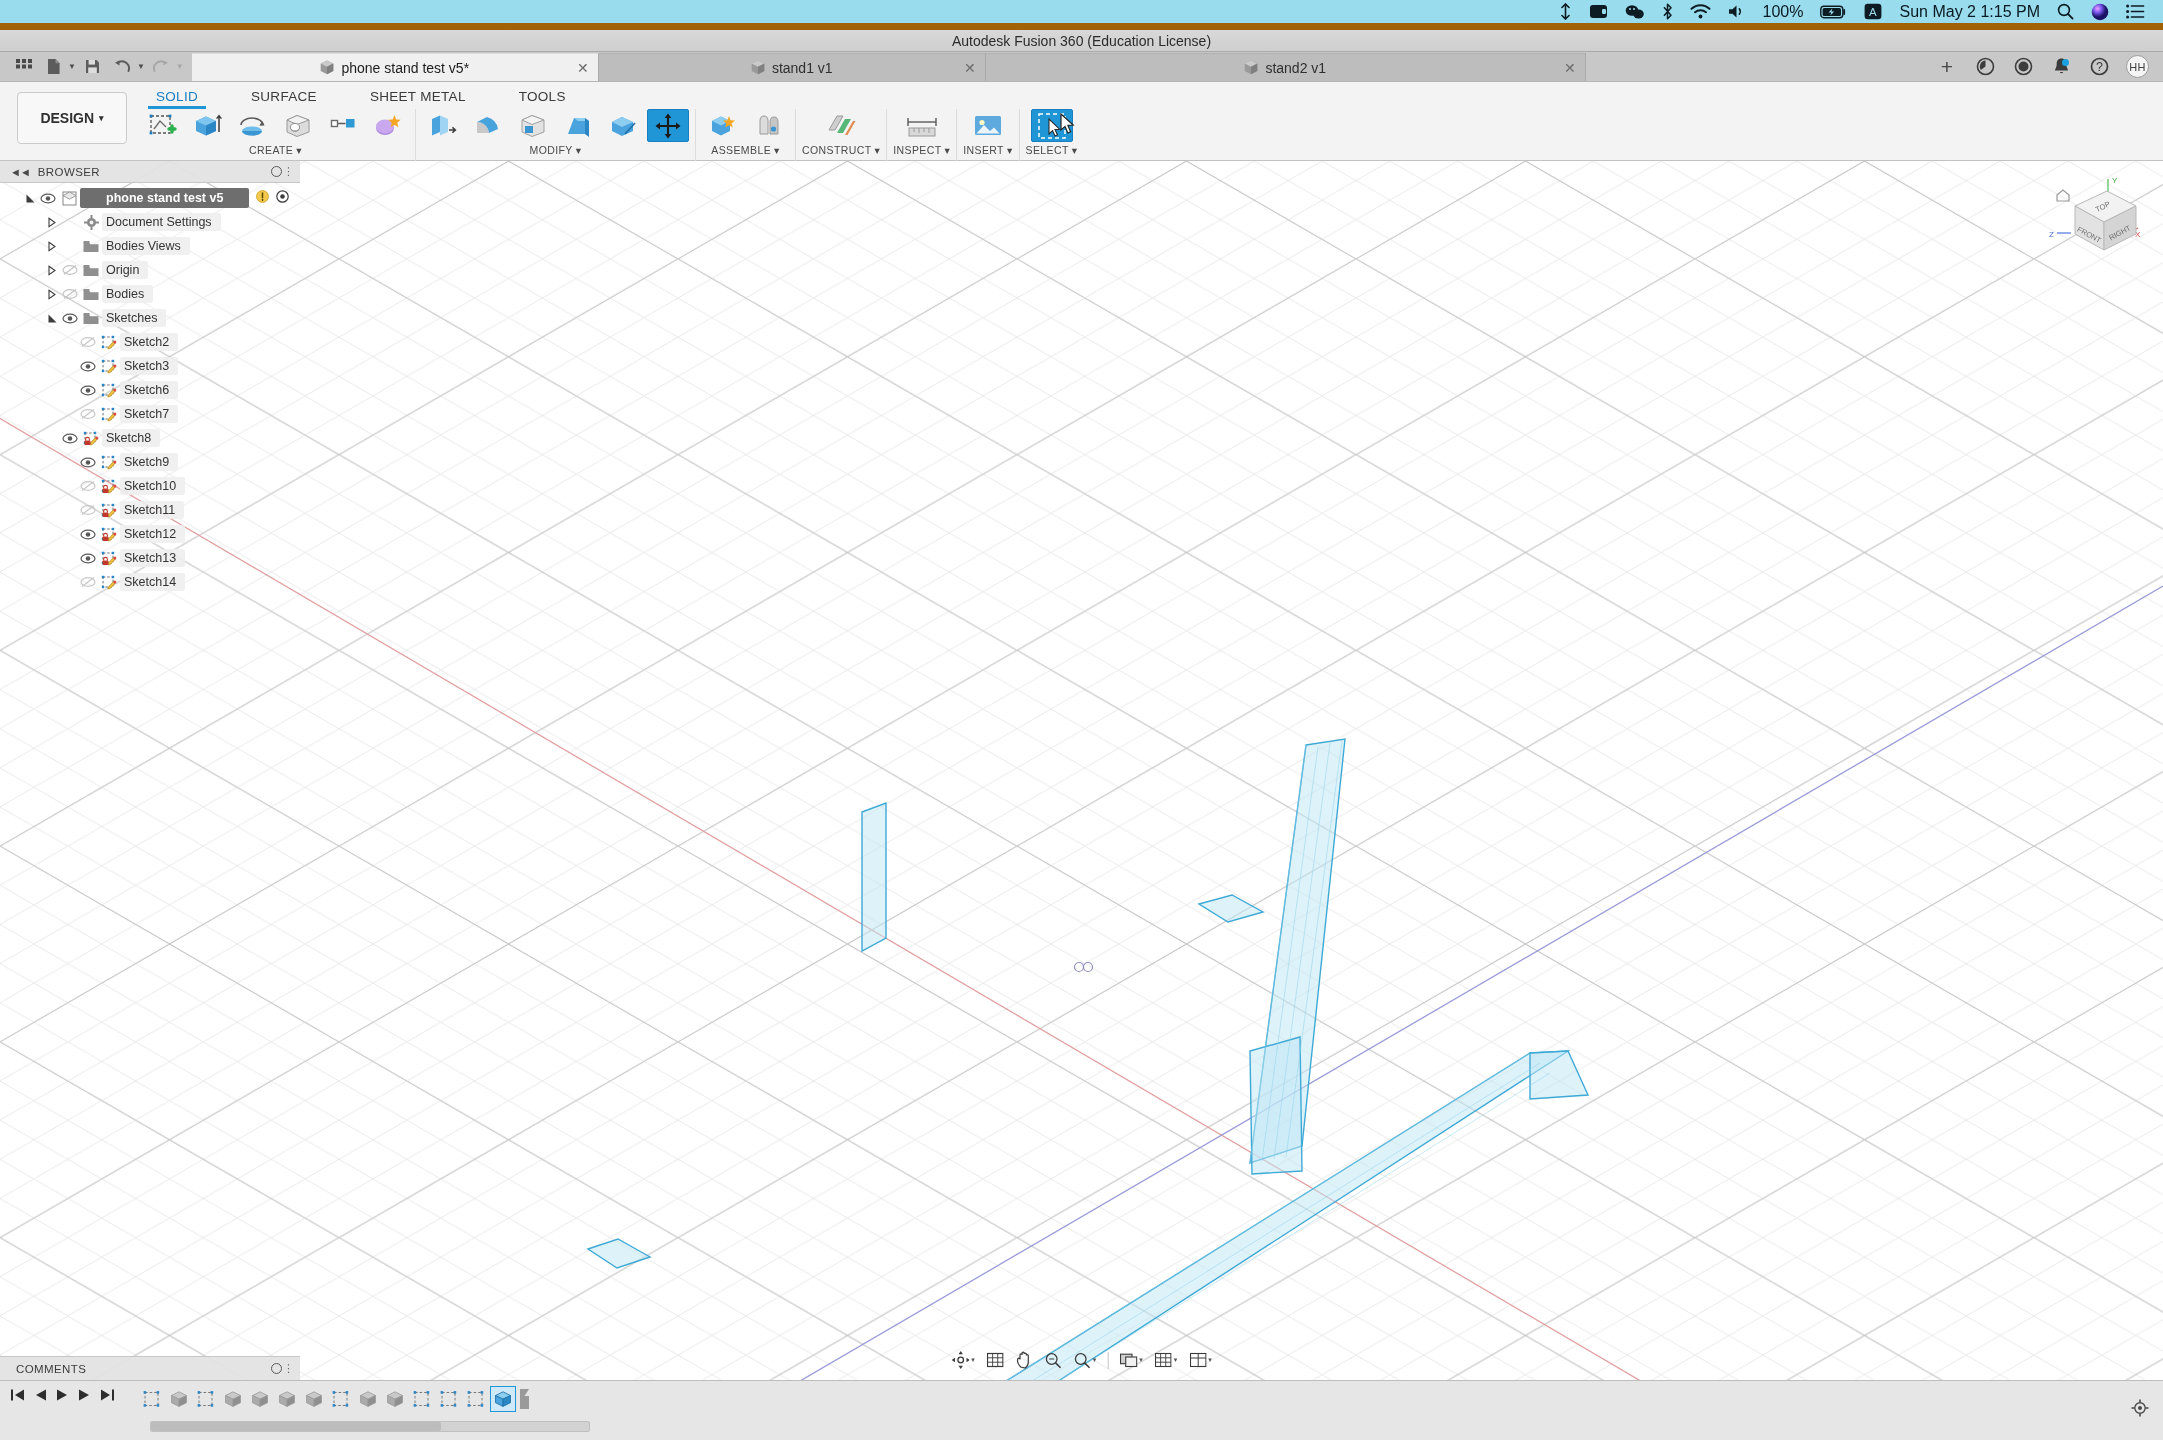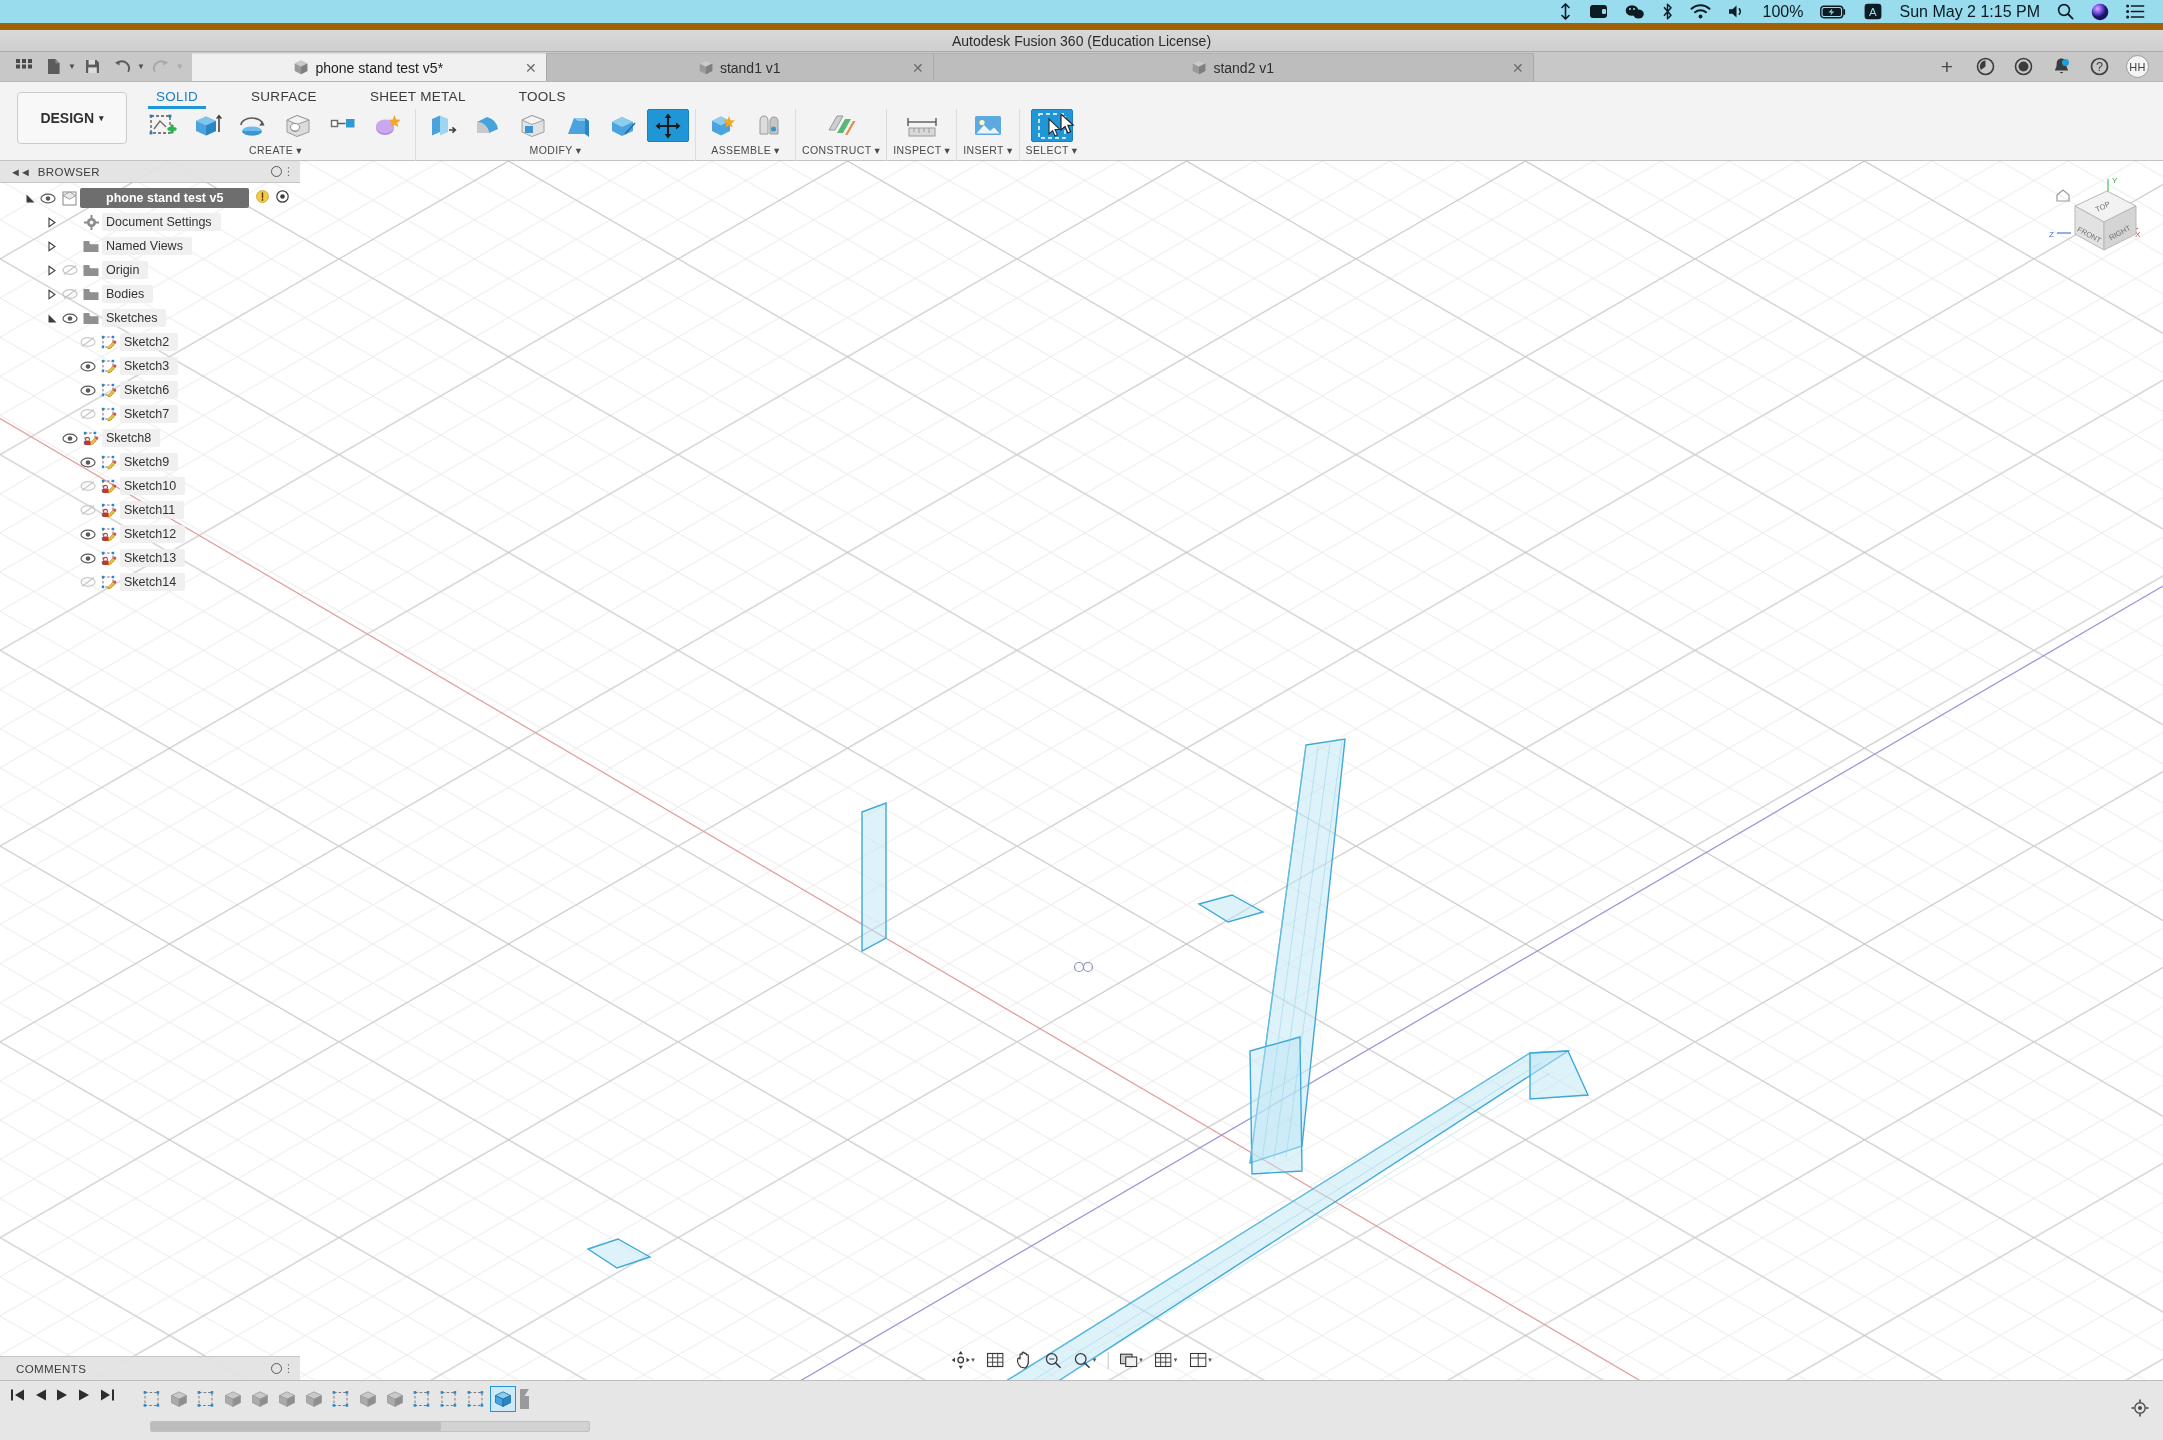--- a/index.html
+++ b/index.html
@@ -284,21 +284,21 @@
     <span class="caret">▼</span>
     <div class="qbtn">
       <svg width="18" height="15" viewBox="0 0 18 15">
           <path d="M12.6 3.4 A7 7 0 0 0 2.5 12" stroke="#a8a8a8" stroke-width="2" fill="none" stroke-linecap="round"></path>
           <path d="M16 3.8 L11.8 1.6 L11.4 6.4 Z" fill="#a8a8a8"></path>
         </svg>
     </div>
     <span class="caret" style="color:#a8a8a8">▼</span>
   </div>
 
-  <div class="doctab active" style="width:355px">
+  <div class="doctab active" style="width:407px">
     <svg class="tab-cube" viewBox="0 0 14 15">
         <path d="M7 0.6 L13.3 3.6 L13.3 11 L7 14.3 L0.7 11 L0.7 3.6 Z" fill="#9a9a9a"></path>
         <path d="M7 0.6 L13.3 3.6 L7 6.8 L0.7 3.6 Z" fill="#cacaca"></path>
         <path d="M7 6.8 L13.3 3.6 L13.3 11 L7 14.3 Z" fill="#808080"></path>
       </svg>
     <span>phone stand test v5*</span>
     <span class="x">✕</span>
   </div>
 
   <div class="doctab" style="width:387px">
@@ -703,21 +703,21 @@
               <path d="M2 1.2 L8 5.5 L2 9.8 Z" fill="none" stroke="#3d3d3d" stroke-width="1.1"></path>
             </svg>
         </span>
         <span class="eye"></span>
         <span class="nodeicon">
           <svg width="16" height="13" viewBox="0 0 16 13">
               <path d="M0.5 2.5 L6 2.5 L7.4 4.2 L15.5 4.2 L15.5 12 L0.5 12 Z" fill="#8f8f8f"></path>
               <rect x="0.5" y="1" width="6" height="2" fill="#8f8f8f"></rect>
             </svg>
         </span>
-        <span class="nlabel">Named Views</span>
+        <span class="nlabel">Bodies Views</span>
       </div>
 
       <div class="trow" style="padding-left:44px">
         <span class="arrow">
           <svg width="10" height="11" viewBox="0 0 10 11">
               <path d="M2 1.2 L8 5.5 L2 9.8 Z" fill="none" stroke="#3d3d3d" stroke-width="1.1"></path>
             </svg>
         </span>
         <span class="eye">
           <svg width="16" height="12" viewBox="0 0 16 12">

